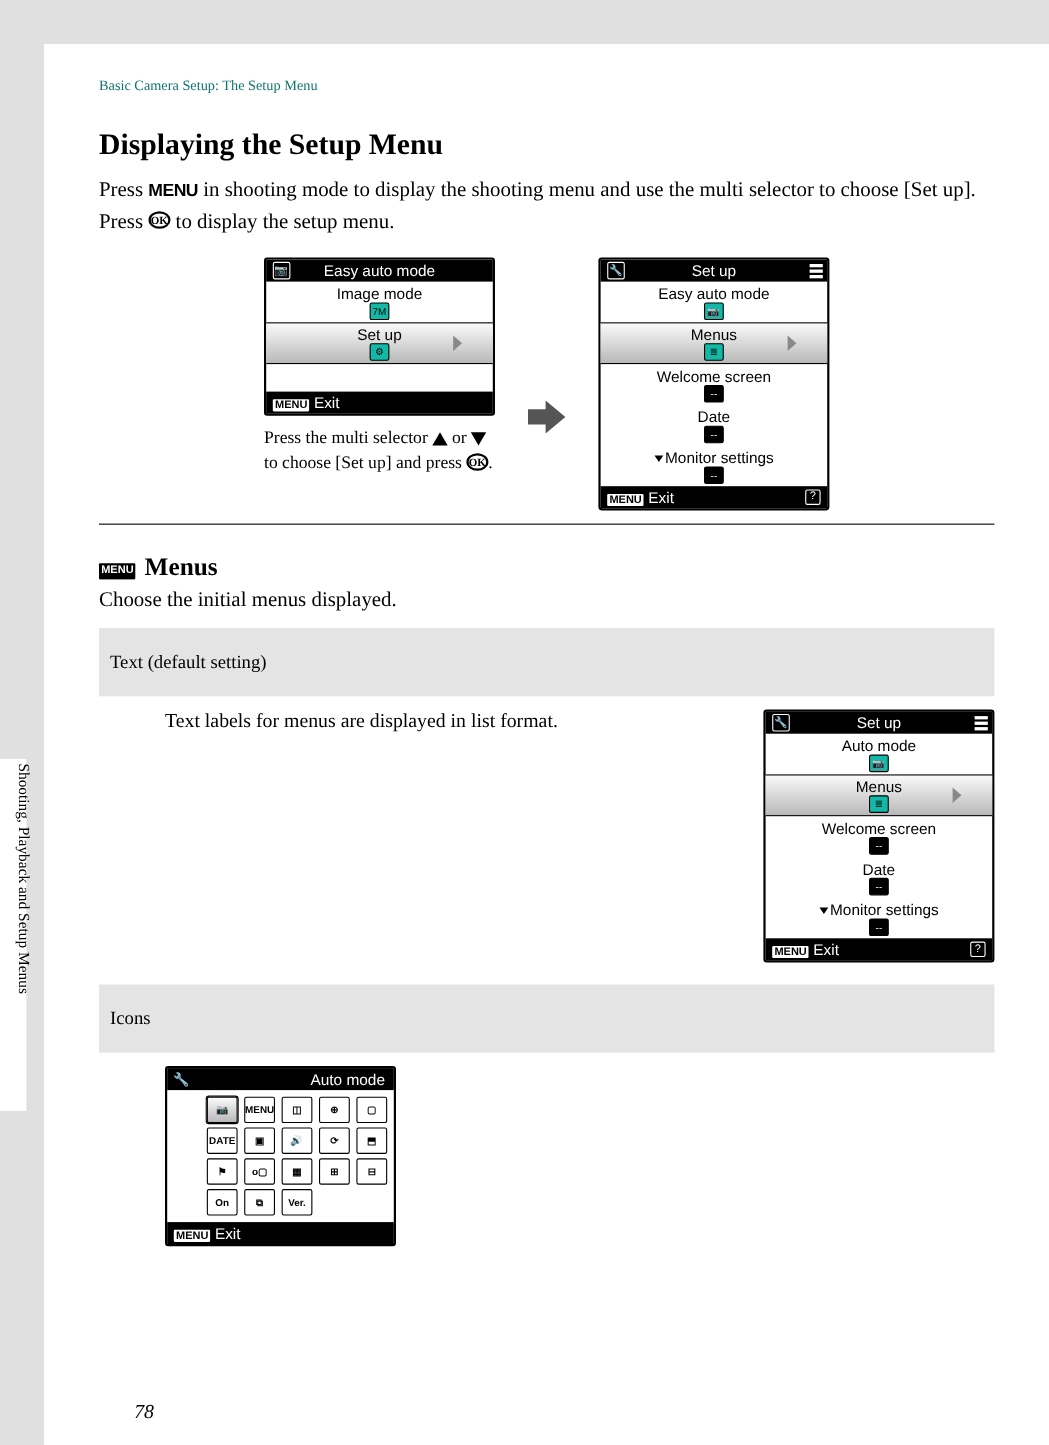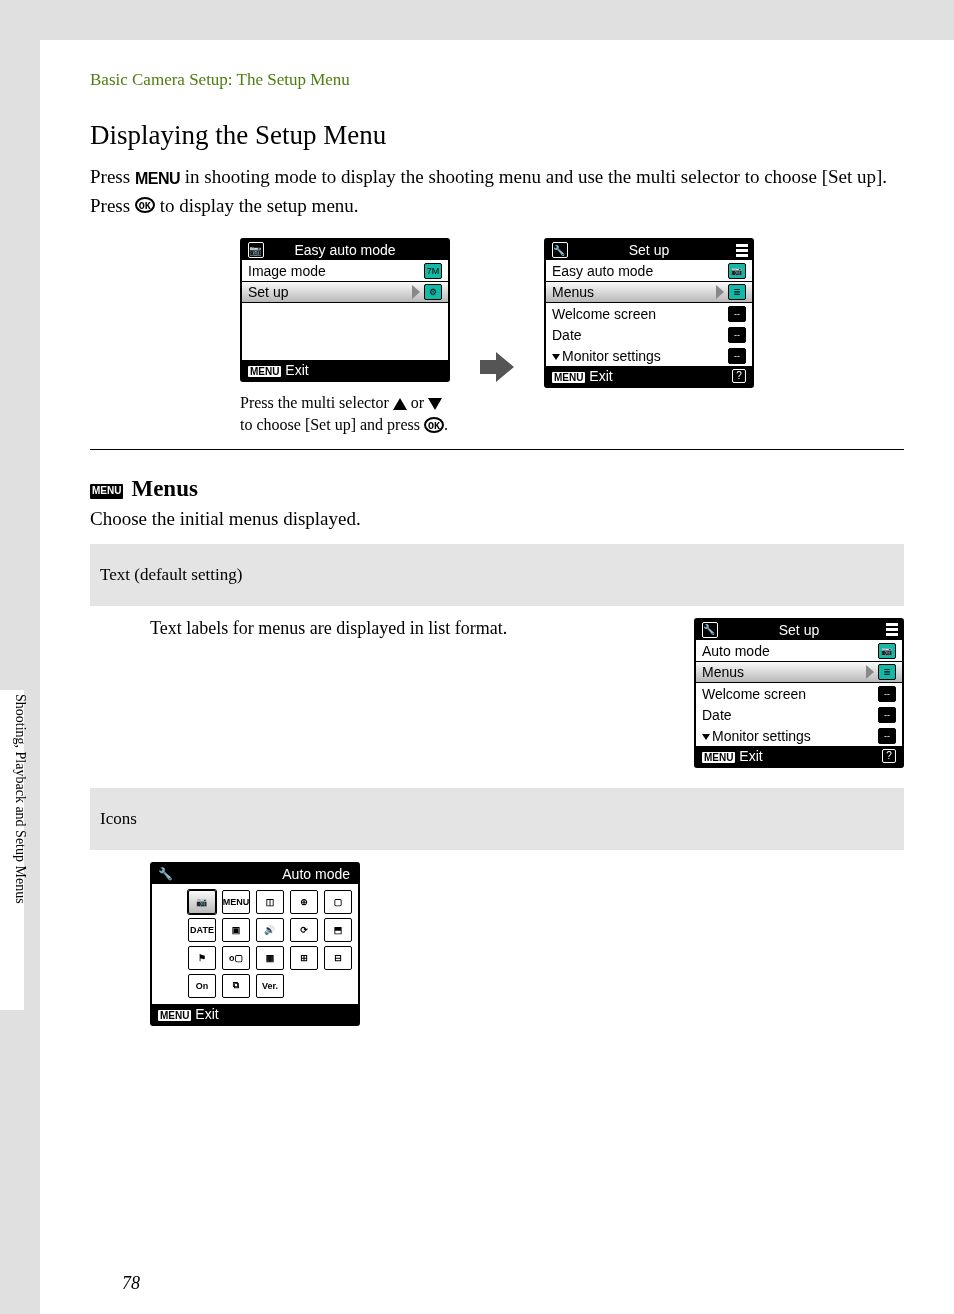--- a/index.html
+++ b/index.html
@@ -14,27 +14,27 @@
   .page {
     position: absolute;
     left: 40px;
     top: 40px;
     right: 0;
     bottom: 0;
     background: #fff;
     padding: 30px 50px 40px 50px;
   }
   .breadcrumb {
-    font-size: 17px;
-    color: #4d7c0f;
+    font-size: 13px;
+    color: #0f766e;
     margin-bottom: 30px;
   }
   h1 {
     font-size: 27px;
-    font-weight: normal;
+    font-weight: bold;
     margin-bottom: 12px;
   }
   .intro {
     font-size: 19px;
     line-height: 1.5;
     margin-bottom: 18px;
   }
   .menu-text, .ok-icon, .camera-icon {
     display: inline-block;
     vertical-align: middle;
@@ -42,21 +42,21 @@
   .menu-text {
     font-family: Arial, sans-serif;
     font-weight: 900;
     font-size: 16px;
     letter-spacing: -0.5px;
   }
   .ok-icon {
     width: 20px; height: 16px;
     border: 2px solid #000;
     border-radius: 50%;
-    font-family: Liberation Mono, monospace;
+    font-family: Liberation Serif, serif;
     font-weight: 900;
     font-size: 10px;
     text-align: center;
     line-height: 16px;
     position: relative;
     top: -2px;
   }
   
   .screens-row {
     display: flex;
@@ -98,20 +98,21 @@
     width: 12px;
     display: flex; flex-direction: column; gap: 2px;
   }
   .ricon .dash { height: 3px; background: #fff; }
   .lcd-row {
     display: flex;
     align-items: center;
     justify-content: space-between;
     padding: 2px 6px;
     border-top: 1px solid transparent;
+    flex-direction: column;
   }
   .lcd-row .ri {
     width: 18px; height: 16px;
     border: 1.5px solid #000;
     border-radius: 2px;
     background: #14b8a6;
     display: flex; align-items: center; justify-content: center;
     font-size: 9px;
   }
   .lcd-row.dark-ri .ri { background: #000; color: #fff; border-color: #000; }

